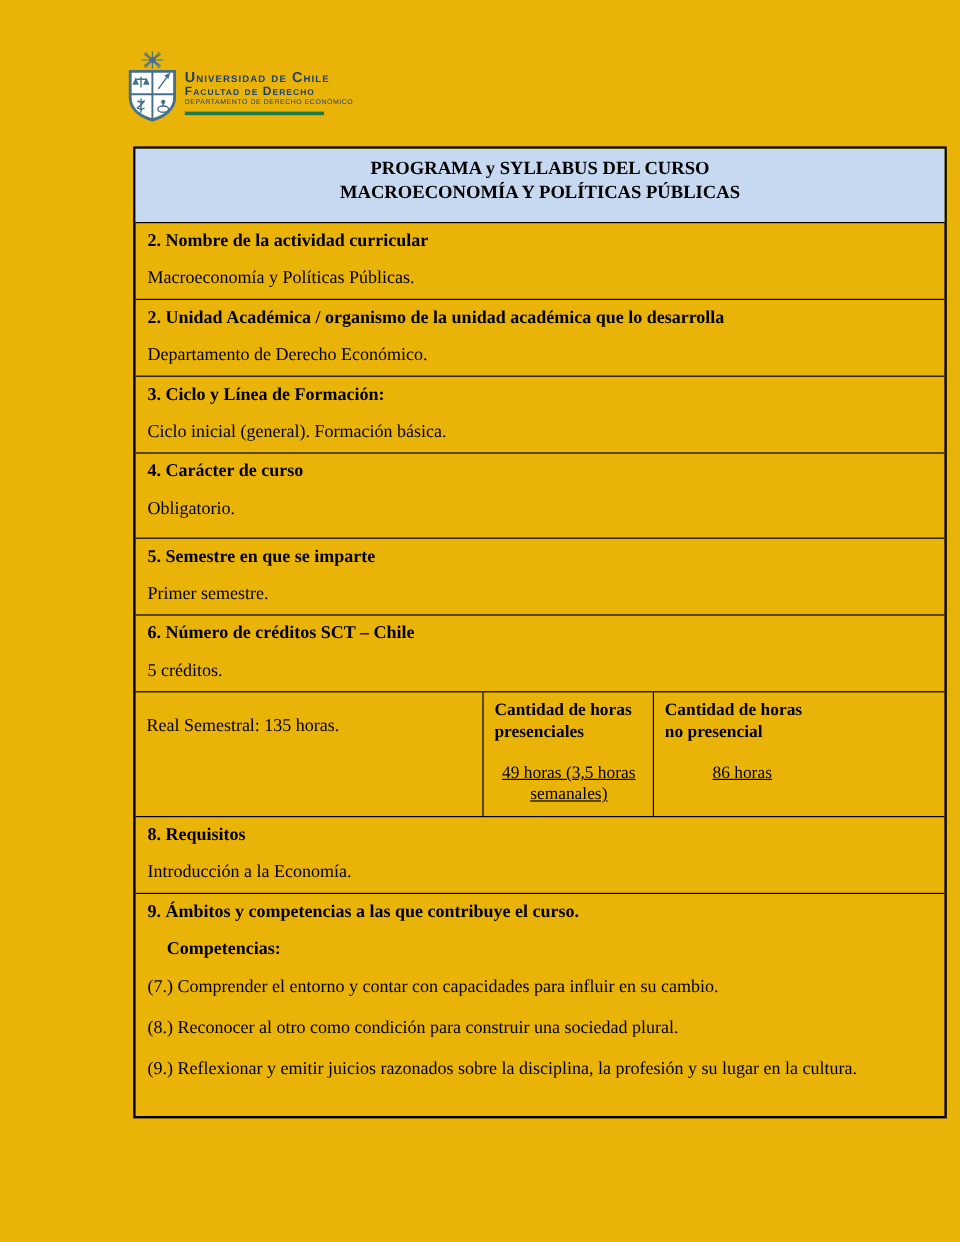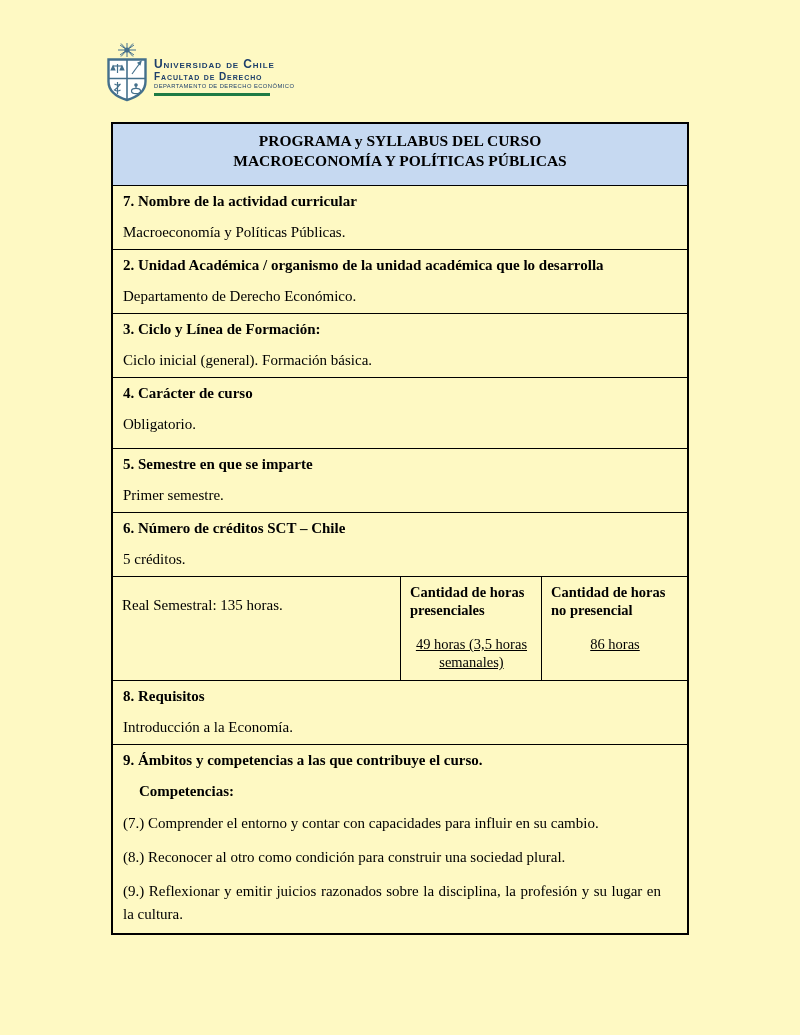--- a/index.html
+++ b/index.html
@@ -1,20 +1,20 @@
 <!DOCTYPE html>
 <html><head>
 <meta charset="utf-8">
 <style>
   html, body { margin: 0; padding: 0; background: #ffffff; }
   .page {
     position: relative;
     width: 800px;
     height: 1035px;
-    background: #fef9c3;
+    background: #eab308;
     font-family: "Liberation Serif", "DejaVu Serif", serif;
     color: #000000;
     overflow: hidden;
   }
 
   
   .logo-block {
     position: absolute;
     left: 104px;
     top: 42px;
@@ -55,21 +55,21 @@
     height: 3px;
     background: #1e7b45;
     margin-top: 3px;
   }
 
   
   .doc-table {
     position: absolute;
     left: 111px;
     top: 122px;
-    width: 578px;
+    width: 678px;
     border: 2px solid #000;
     box-sizing: border-box;
     font-size: 15px;
     line-height: 1.2;
   }
   .row {
     box-sizing: border-box;
     padding: 6px 10px 8px 10px;
     border-top: 1.5px solid #000;
   }
@@ -174,21 +174,21 @@
   </header>
 
   <div class="doc-table">
 
     <div class="row header-row">
       <div>PROGRAMA y SYLLABUS DEL CURSO</div>
       <div>MACROECONOMÍA Y POLÍTICAS PÚBLICAS</div>
     </div>
 
     <div class="row r1">
-      <p class="sec-title">7. Nombre de la actividad curricular</p>
+      <p class="sec-title">2. Nombre de la actividad curricular</p>
       <p class="sec-body">Macroeconomía y Políticas Públicas.</p>
     </div>
 
     <div class="row r2">
       <p class="sec-title">2. Unidad Académica / organismo de la unidad académica que lo desarrolla</p>
       <p class="sec-body">Departamento de Derecho Económico.</p>
     </div>
 
     <div class="row r3">
       <p class="sec-title">3. Ciclo y Línea de Formación:</p>

